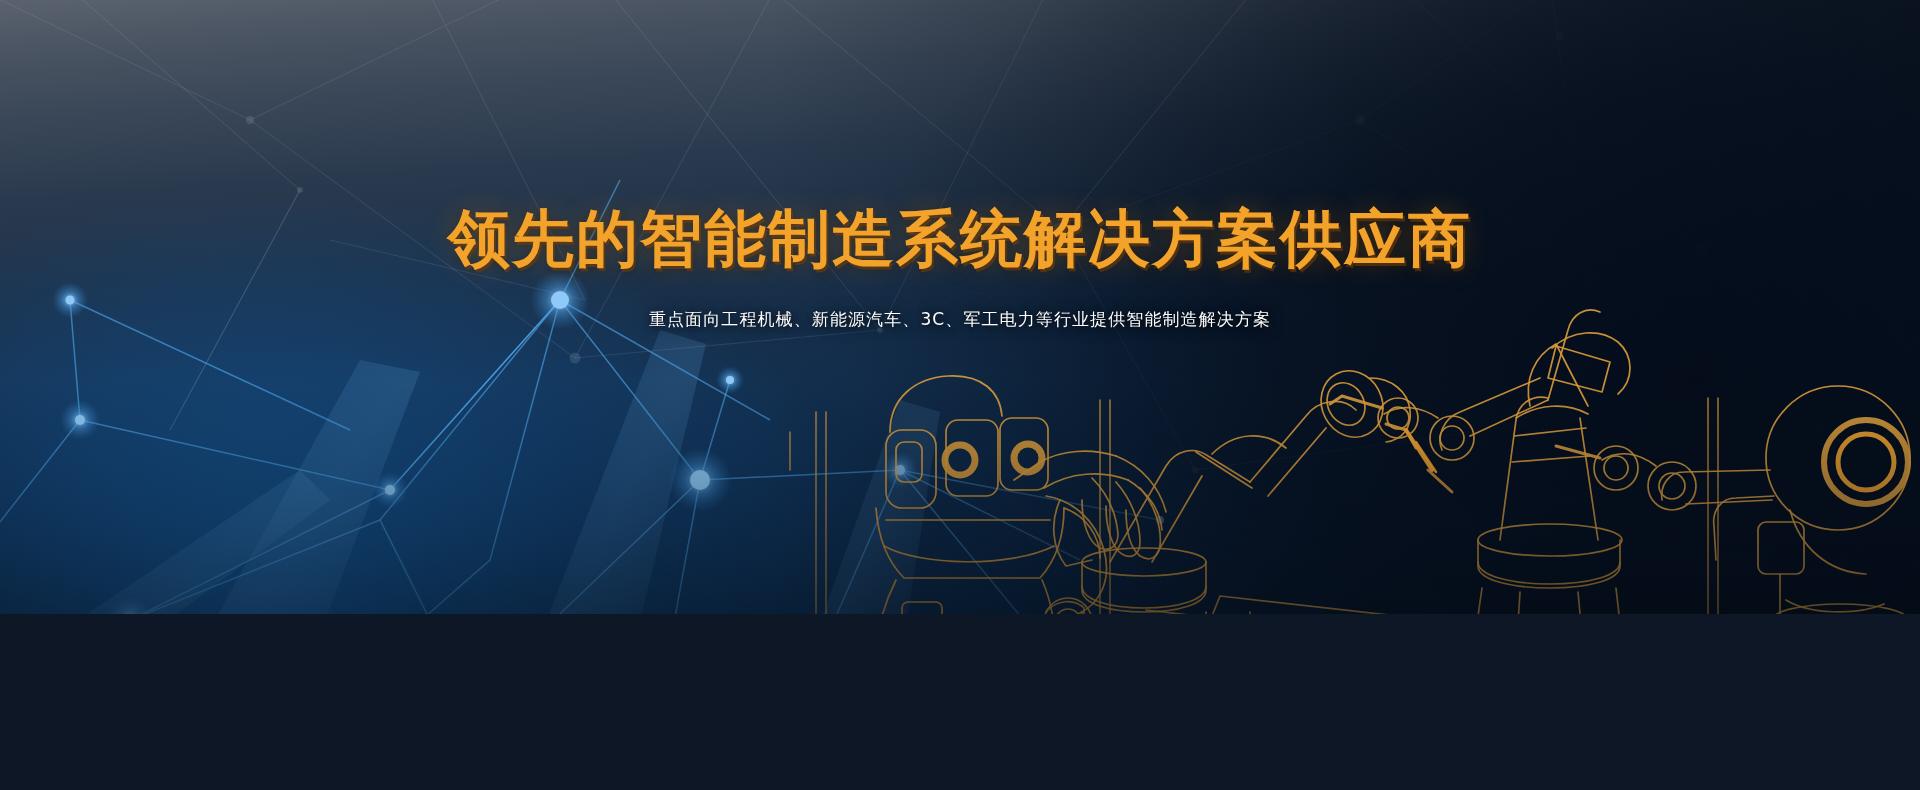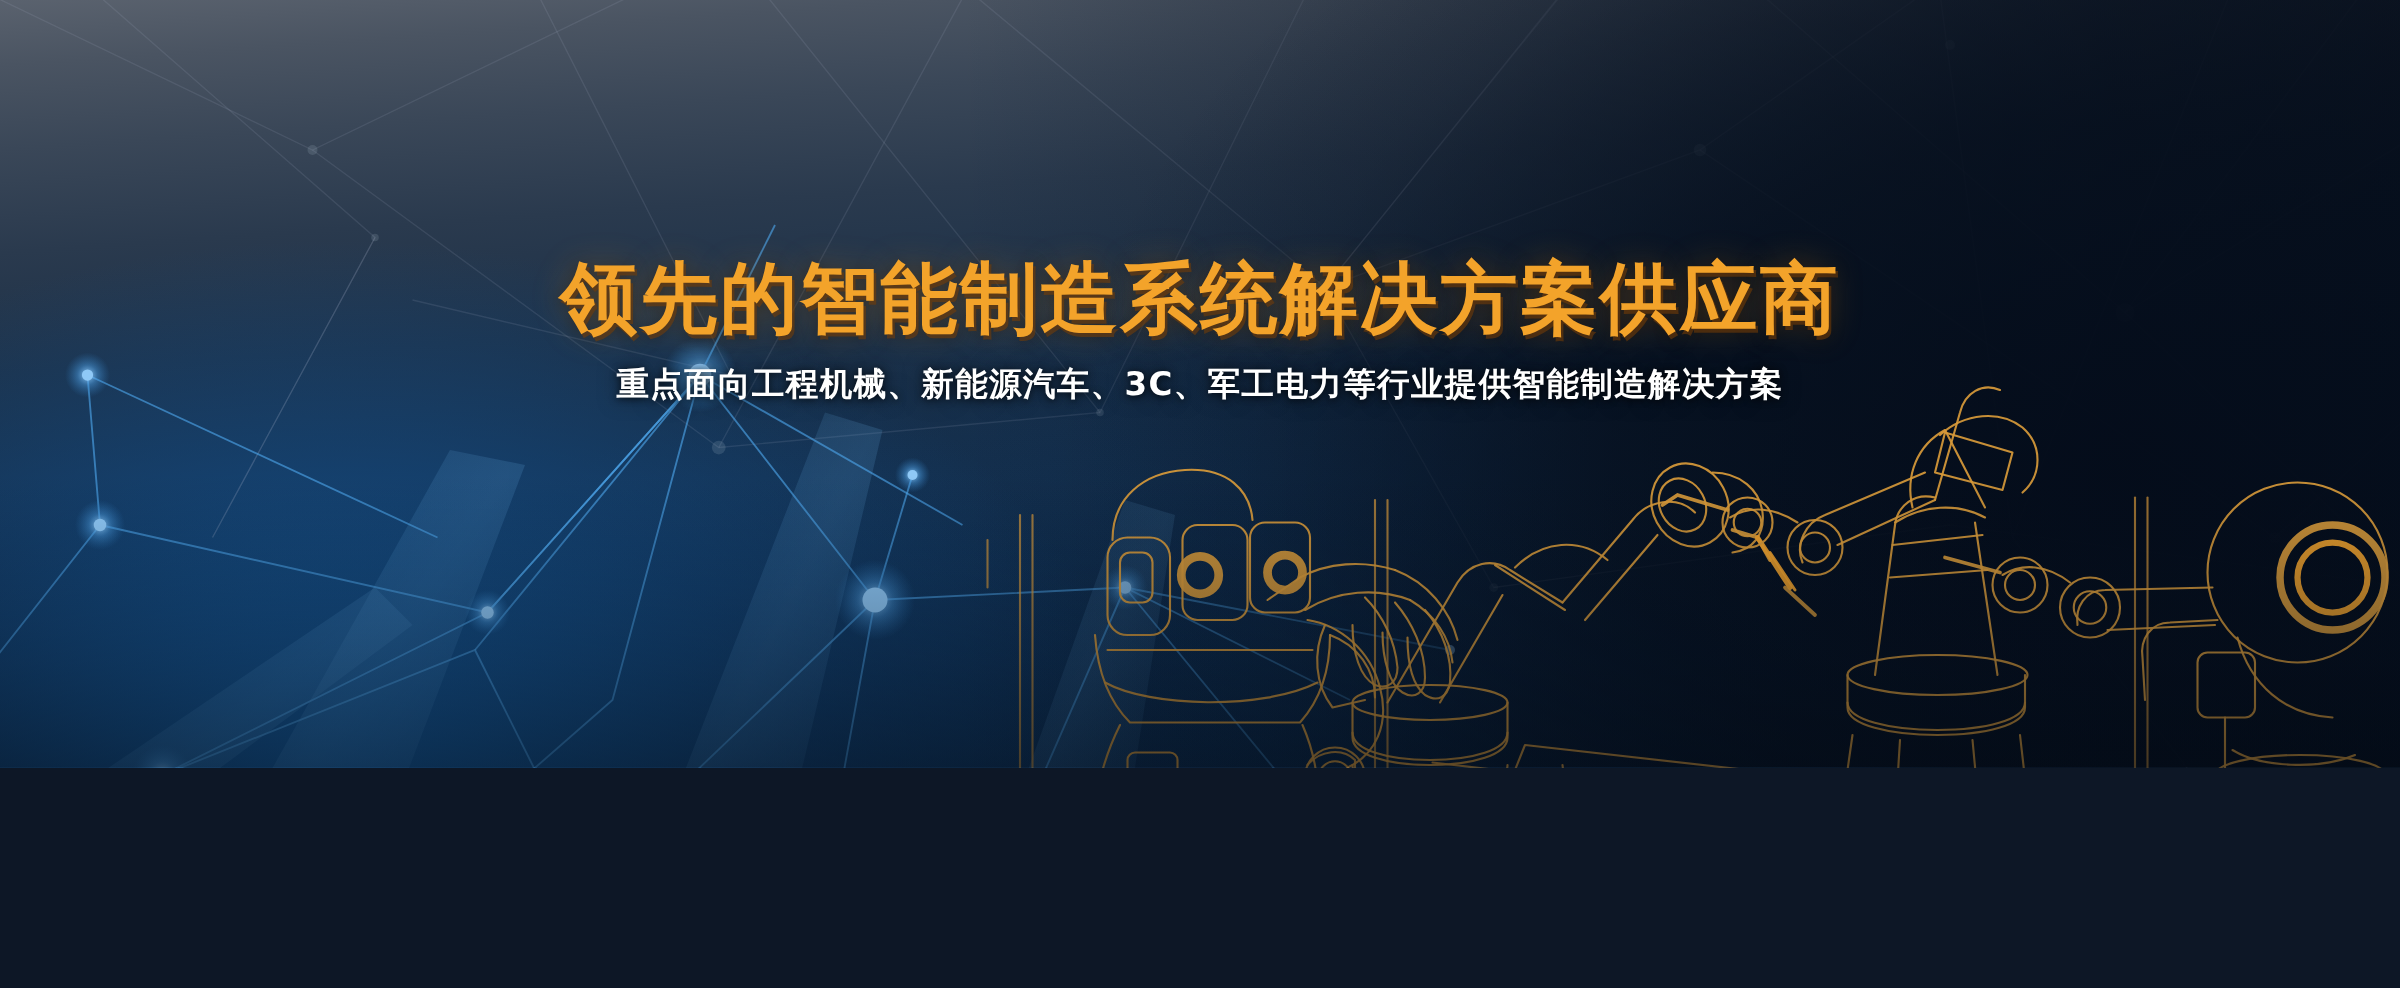--- a/index.html
+++ b/index.html
@@ -44,23 +44,23 @@
     color:#f3a32a;
     line-height:1.06;
     text-shadow:
       2px 3px 0 rgba(120,62,6,0.55),
       0 0 26px rgba(240,150,30,0.30),
       0 2px 12px rgba(0,0,0,0.45);
     white-space:nowrap;
     font-family:"DejaVu Sans","Liberation Sans",sans-serif;
   }
   #subheadline {
-    margin-top:18px;
-    font-size:26px;
-    font-weight:bold;
+    margin-top:36px;
+    font-size:17px;
+    font-weight:normal;
     letter-spacing:1.1px;
     color:#ffffff;
     text-shadow:0 1px 6px rgba(0,0,0,0.75), 0 0 16px rgba(0,0,0,0.5);
     white-space:nowrap;
     font-family:"DejaVu Sans","Liberation Sans",sans-serif;
   }
 </style>
 </head>
 <body>
 

